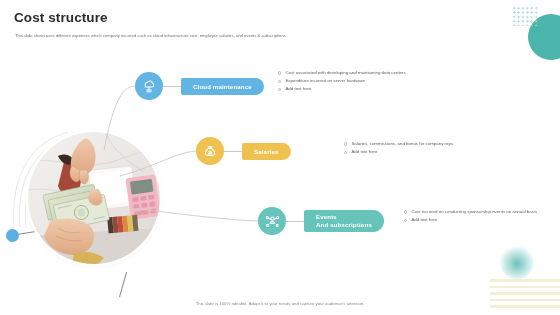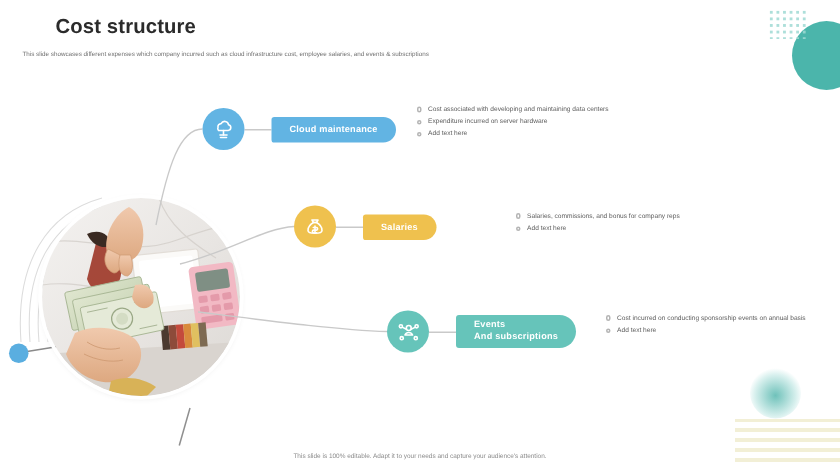--- a/index.html
+++ b/index.html
@@ -69,21 +69,20 @@
   #deco-arcs-left { left: 6px; top: 128px; width: 64px; height: 110px; }
 
   
   #page-title {
     position: absolute;
     left: 14px; top: 10px;
     font-size: 13.5px;
     font-weight: bold;
     color: #2b2b2b;
     letter-spacing: .1px;
-    margin-left: 23px;
   }
   #page-subtitle {
     position: absolute;
     left: 15px; top: 33px;
     width: 360px;
     font-size: 4.2px;
     line-height: 6px;
     color: #6e6e6e;
   }
 

